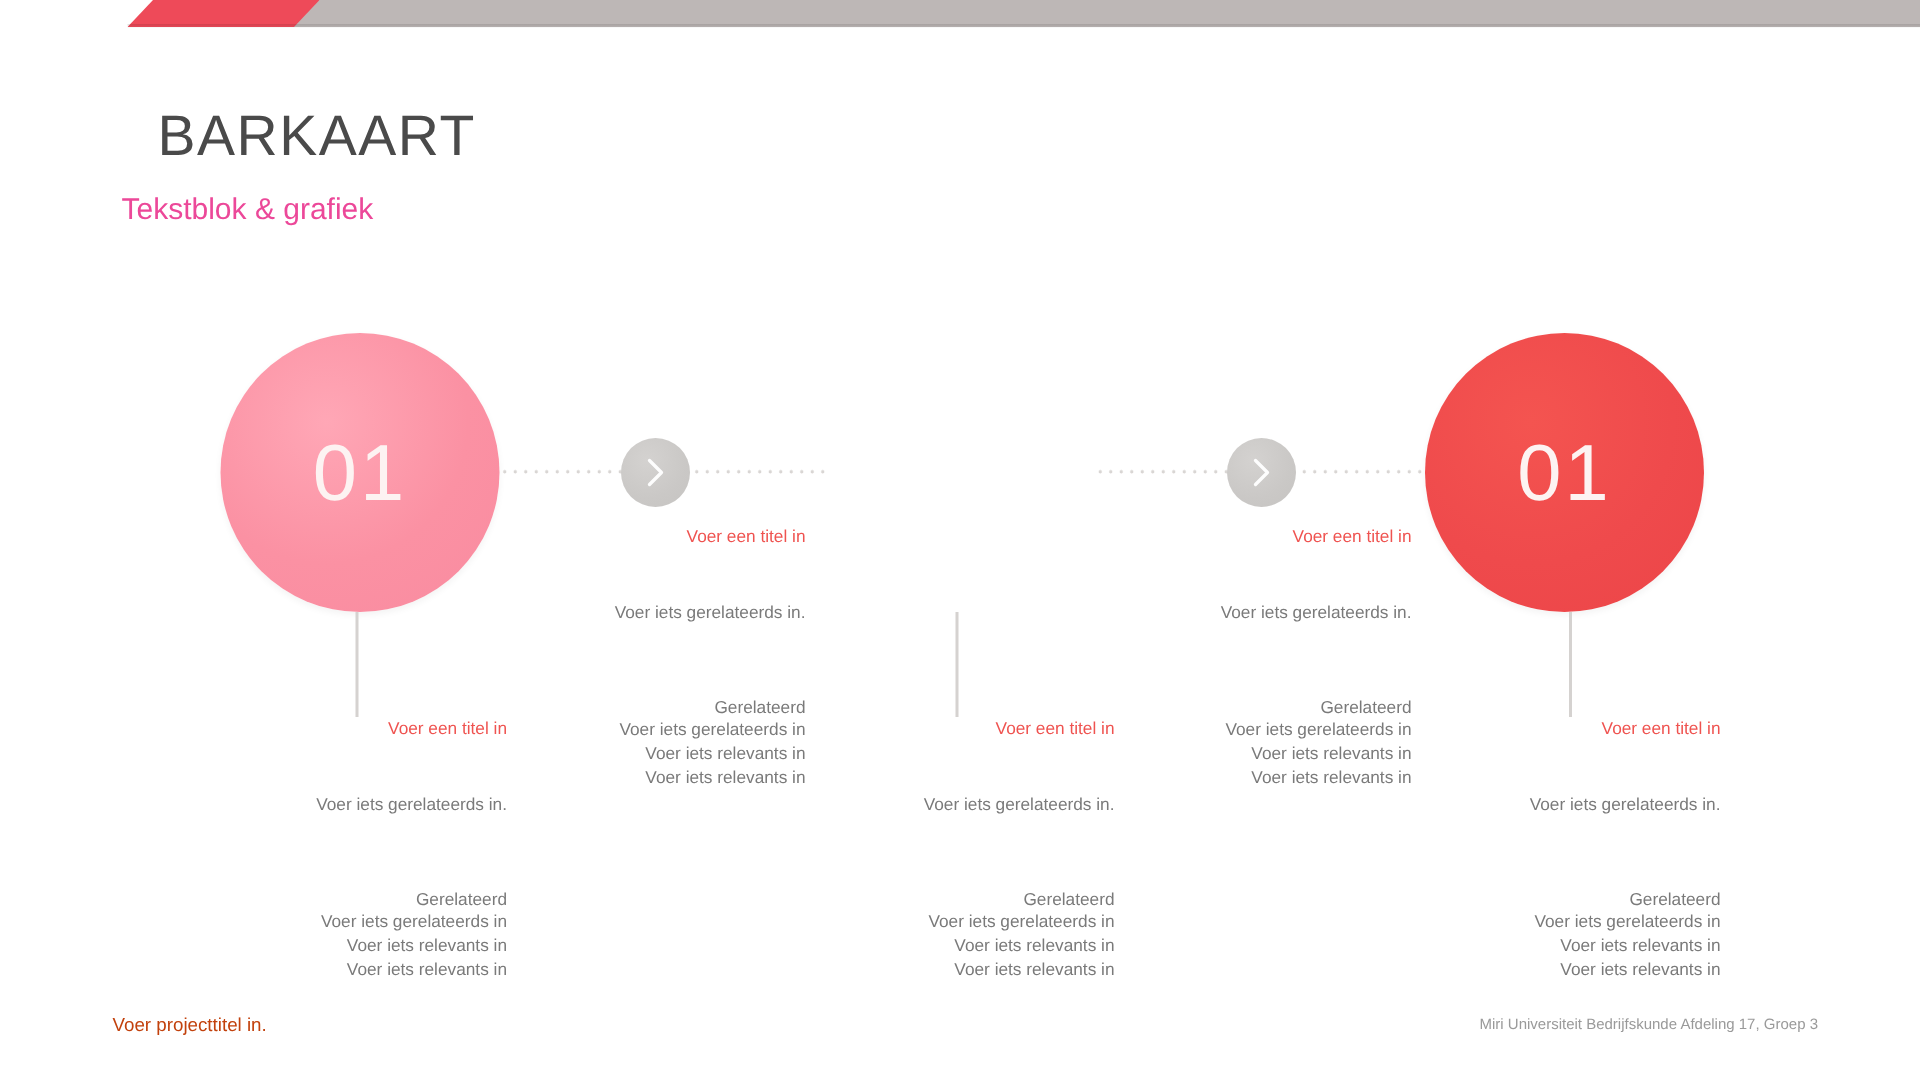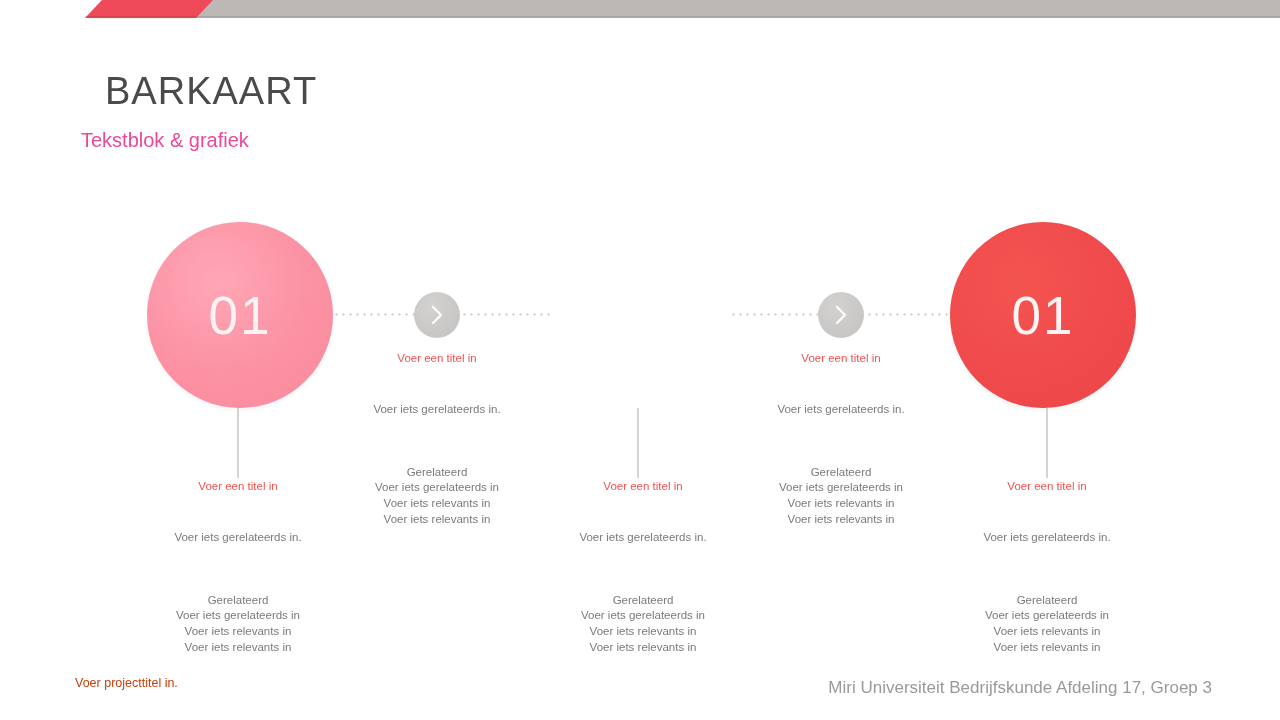--- a/index.html
+++ b/index.html
@@ -121,21 +121,21 @@
     align-items: center;
     justify-content: center;
   }
   #chev-1 { left: 414px; top: 292px; }
   #chev-2 { left: 818px; top: 292px; }
   .chev-circle svg { display: block; }
 
   
   .text-block {
     position: absolute;
-    text-align: center;
+    text-align: right;
     width: 200px;
   }
   .tb-title {
     font-size: 11.5px;
     color: #ef5350;
     margin-bottom: 9px;
     line-height: 1.2;
   }
   .tb-line {
     font-size: 11.5px;
@@ -156,21 +156,21 @@
   #footer-left {
     position: absolute;
     left: 75px; top: 676px;
     font-size: 12.5px;
     color: #c2410c;
     white-space: nowrap;
   }
   #footer-right {
     position: absolute;
     right: 68px; top: 678px;
-    font-size: 17px;
+    font-size: 10px;
     color: #9a9a9a;
     white-space: nowrap;
   }
 </style>
 </head>
 <body>
 
 <div id="top-banner">
   <div class="banner-gray"></div>
   <div class="banner-red"></div>

